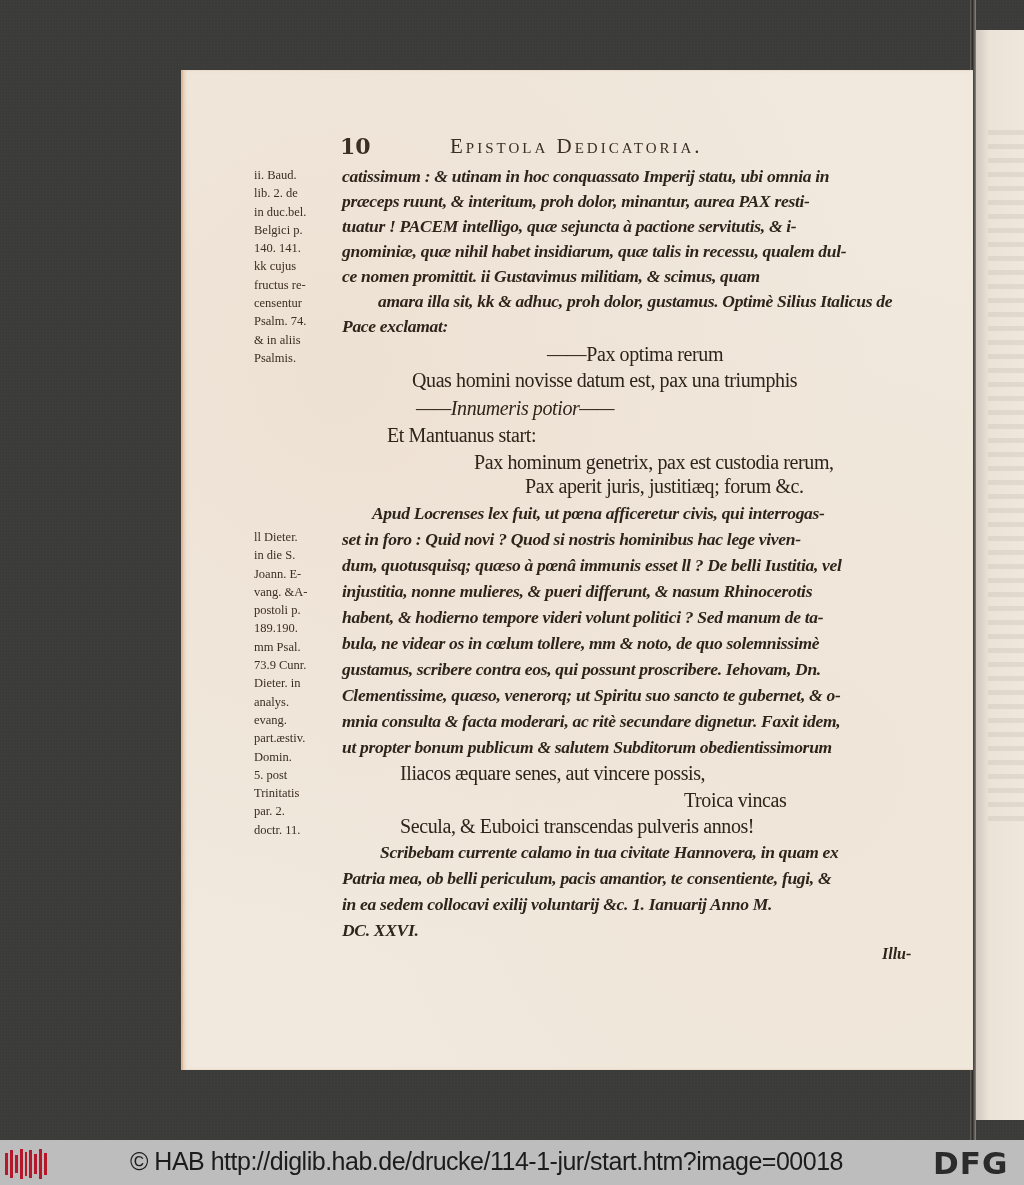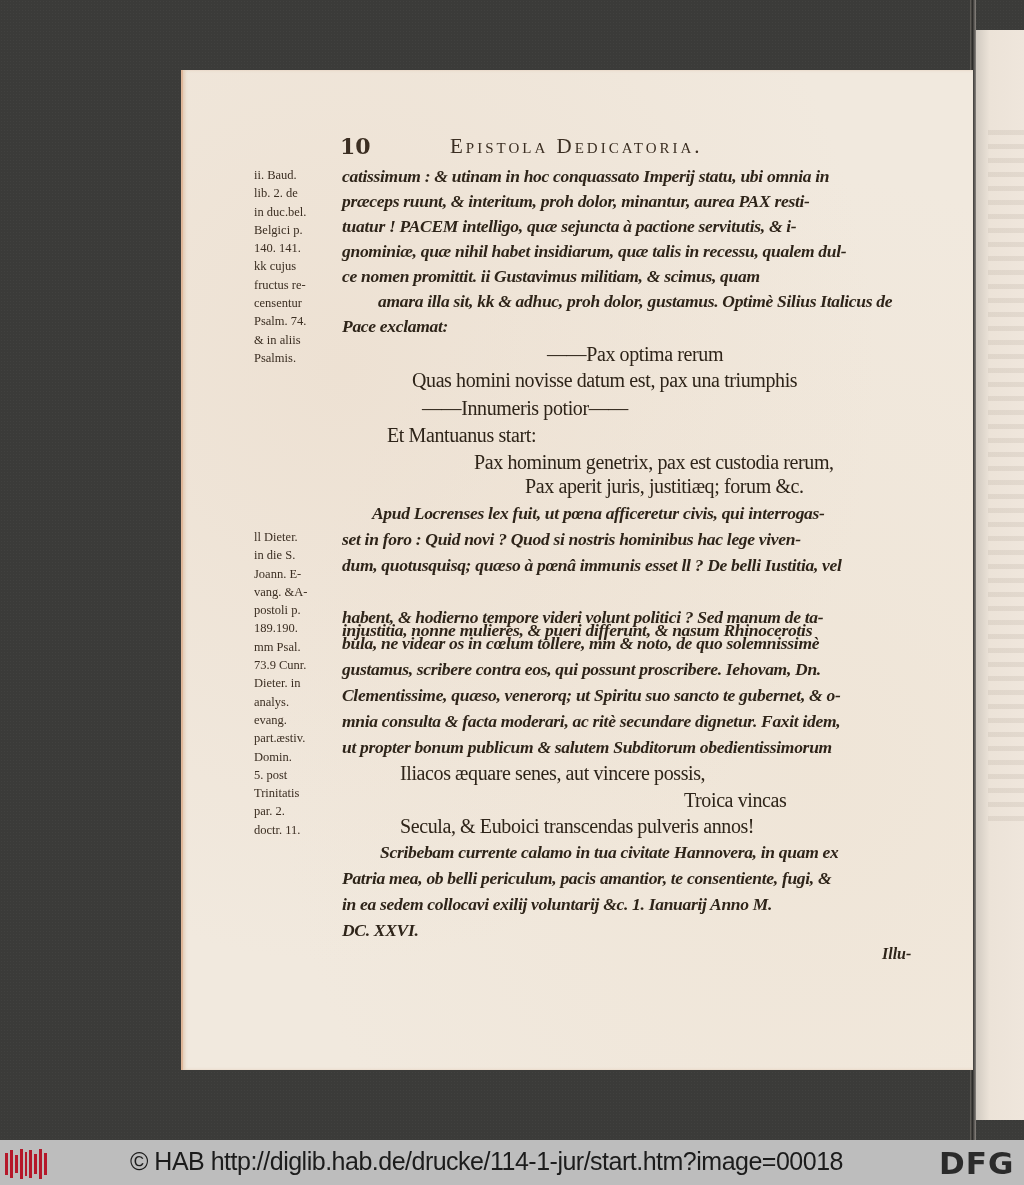--- a/index.html
+++ b/index.html
@@ -74,21 +74,21 @@
     position: absolute; left: 5px; top: 9px; width: 42px; height: 30px;
     display: flex; gap: 2px; align-items: center;
   }
   .hab-logo span { display: block; width: 3px; background: #b5182a; }
   .copyright {
     position: absolute; left: 130px; top: 7px; font-family: "Liberation Sans", sans-serif;
     font-size: 25px; color: #1c1c1c; letter-spacing: -0.5px;
   }
   .dfg {
     position: absolute; left: 933px; top: 5px; font-family: "DejaVu Sans", sans-serif;
-    font-weight: bold; font-size: 31px; color: #2b2b2b; letter-spacing: 1px; margin-left: 6px;
+    font-weight: bold; font-size: 31px; color: #2b2b2b; letter-spacing: 1px;
   }
 </style>
 </head>
 <body>
 
 <div class="scan-bg"></div>
 <div class="right-page"></div>
 <div class="right-page-ghost"></div>
 <div class="right-page-edge"></div>
 
@@ -135,28 +135,28 @@
 <div class="body-text" id="body-text" style="top:0;">
     <div class="line it" style="left: 0px; top: 166px;">catissimum : &amp; utinam in hoc conquassato Imperij statu, ubi omnia in</div>
     <div class="line it" style="left: 0px; top: 191px;">præceps ruunt, &amp; interitum, proh dolor, minantur, aurea PAX resti-</div>
     <div class="line it" style="left: 0px; top: 216px;">tuatur ! PACEM intelligo, quæ sejuncta à pactione servitutis, &amp; i-</div>
     <div class="line it" style="left: 0px; top: 241px;">gnominiæ, quæ nihil habet insidiarum, quæ talis in recessu, qualem dul-</div>
     <div class="line it" style="left: 0px; top: 266px;">ce nomen promittit. ii Gustavimus militiam, &amp; scimus, quam</div>
     <div class="line it" style="left: 0px; top: 291px; margin-left: 36px;">amara illa sit, kk &amp; adhuc, proh dolor, gustamus. Optimè Silius Italicus de</div>
     <div class="line it" style="left: 0px; top: 316px;">Pace exclamat:</div>
     <div class="line roman" style="left: 205px; top: 343px;">——Pax optima rerum</div>
     <div class="line roman" style="left: 70px; top: 369px;">Quas homini novisse datum est, pax una triumphis</div>
-    <div class="line roman" style="left: 80px; top: 397px;">——Innumeris potior——</div>
+    <div class="line roman" style="left: 74px; top: 397px; font-style: italic;">——Innumeris potior——</div>
     <div class="line roman" style="left: 45px; top: 424px;">Et Mantuanus start:</div>
     <div class="line roman" style="left: 132px; top: 451px;">Pax hominum genetrix, pax est custodia rerum,</div>
     <div class="line roman" style="left: 183px; top: 475px;">Pax aperit juris, justitiæq; forum &amp;c.</div>
     <div class="line it" style="left: 30px; top: 503px;">Apud Locrenses lex fuit, ut pœna afficeretur civis, qui interrogas-</div>
     <div class="line it" style="left: 0px; top: 529px;">set in foro : Quid novi ? Quod si nostris hominibus hac lege viven-</div>
     <div class="line it" style="left: 0px; top: 555px;">dum, quotusquisq; quæso à pœnâ immunis esset ll ? De belli Iustitia, vel</div>
-    <div class="line it" style="left: 0px; top: 581px; margin-top: 39px;">injustitia, nonne mulieres, &amp; pueri differunt, &amp; nasum Rhinocerotis</div>
+    <div class="line it" style="left: 0px; top: 581px;">injustitia, nonne mulieres, &amp; pueri differunt, &amp; nasum Rhinocerotis</div>
     <div class="line it" style="left: 0px; top: 607px;">habent, &amp; hodierno tempore videri volunt politici ? Sed manum de ta-</div>
     <div class="line it" style="left: 0px; top: 633px;">bula, ne videar os in cœlum tollere, mm &amp; noto, de quo solemnissimè</div>
     <div class="line it" style="left: 0px; top: 659px;">gustamus, scribere contra eos, qui possunt proscribere. Iehovam, Dn.</div>
     <div class="line it" style="left: 0px; top: 685px;">Clementissime, quæso, venerorq; ut Spiritu suo sancto te gubernet, &amp; o-</div>
     <div class="line it" style="left: 0px; top: 711px;">mnia consulta &amp; facta moderari, ac ritè secundare dignetur. Faxit idem,</div>
     <div class="line it" style="left: 0px; top: 737px; text-align: center;">ut propter bonum publicum &amp; salutem Subditorum obedientissimorum</div>
     <div class="line roman" style="left: 58px; top: 762px;">Iliacos æquare senes, aut vincere possis,</div>
     <div class="line roman" style="left: 342px; top: 789px;">Troica vincas</div>
     <div class="line roman" style="left: 58px; top: 815px;">Secula, &amp; Euboici transcendas pulveris annos!</div>
     <div class="line it" style="left: 38px; top: 842px;">Scribebam currente calamo in tua civitate Hannovera, in quam ex</div>

